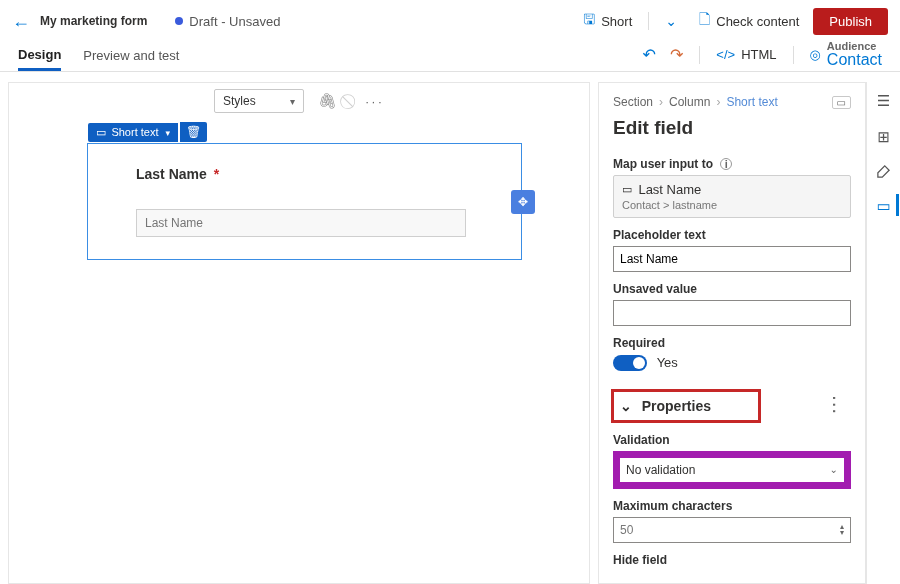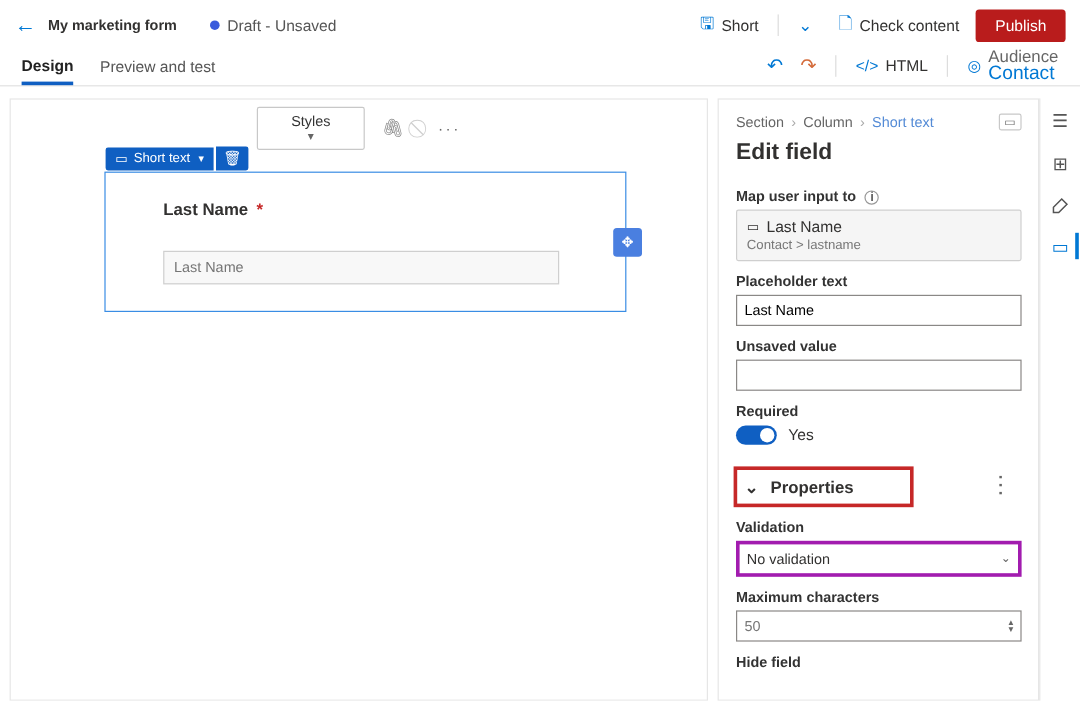--- a/index.html
+++ b/index.html
@@ -86,21 +86,21 @@
     margin-left: auto;
     display: flex;
     align-items: center;
     gap: 14px;
   }
   .undo, .redo { color:#0078d4; font-size:16px; cursor:pointer;}
   .redo { color:#d46b3a; transform: scaleX(-1);}
   .html-btn { display:flex; align-items:center; gap:6px; cursor:pointer;}
   .html-btn .icn{ color:#0078d4;}
   .aud-btn { display:flex; align-items:center; gap:6px; cursor:pointer;}
-  .aud-sub { font-size:14px; color:#666; line-height:1;}
+  .aud-sub { font-size:11px; color:#666; line-height:1;font-weight:bold;}
   .aud-main{ font-size:16px; color:#0078d4; line-height:1;}
   .aud-icn { color:#0078d4;}
   
   .workspace {
     display:flex;
     height: calc(584px - 38px - 34px);
   }
   .canvas-wrap { flex:1; padding:10px 8px 0 8px;}
   .canvas {
     border:1px solid #e6e6e6;
@@ -117,21 +117,20 @@
   }
   .styles-dd {
     width:90px;
     border:1px solid #c8c8c8;
     border-radius:2px;
     padding:4px 8px;
     display:flex; align-items:center; justify-content:space-between;
     font-size:12px;
     color:#333;
     cursor:pointer;
-    flex-direction:column;
   }
   .tb-icn { color:#888; font-size:15px; cursor:pointer;}
   .tb-more { color:#666; letter-spacing:2px; cursor:pointer;}
   
   .field-block {
     position:absolute;
     left:78px; top:60px; width:435px;
     border:1px solid #3a8de4;
     padding:22px 48px 22px 48px;
   }
@@ -239,21 +238,21 @@
     cursor:pointer;
     position:relative;
   }
   .section-hdr.red-box{
     border:3px solid #c62828;
     width:150px;
   }
   .section-more{ position:absolute; right:-86px; top:50%; transform:translateY(-50%) rotate(90deg); color:#666; cursor:pointer; letter-spacing:2px;}
   .select-like{
     width:100%;
-    border:3px solid #a21caf;
+    border:7px solid #a21caf;
     padding:5px 6px;
     font-size:12px;
     display:flex; align-items:center; justify-content:space-between;
     cursor:pointer;
   }
   .num-input{
     width:100%;
     border:1px solid #8a8886;
     padding:5px 6px;
     font-size:12px;

